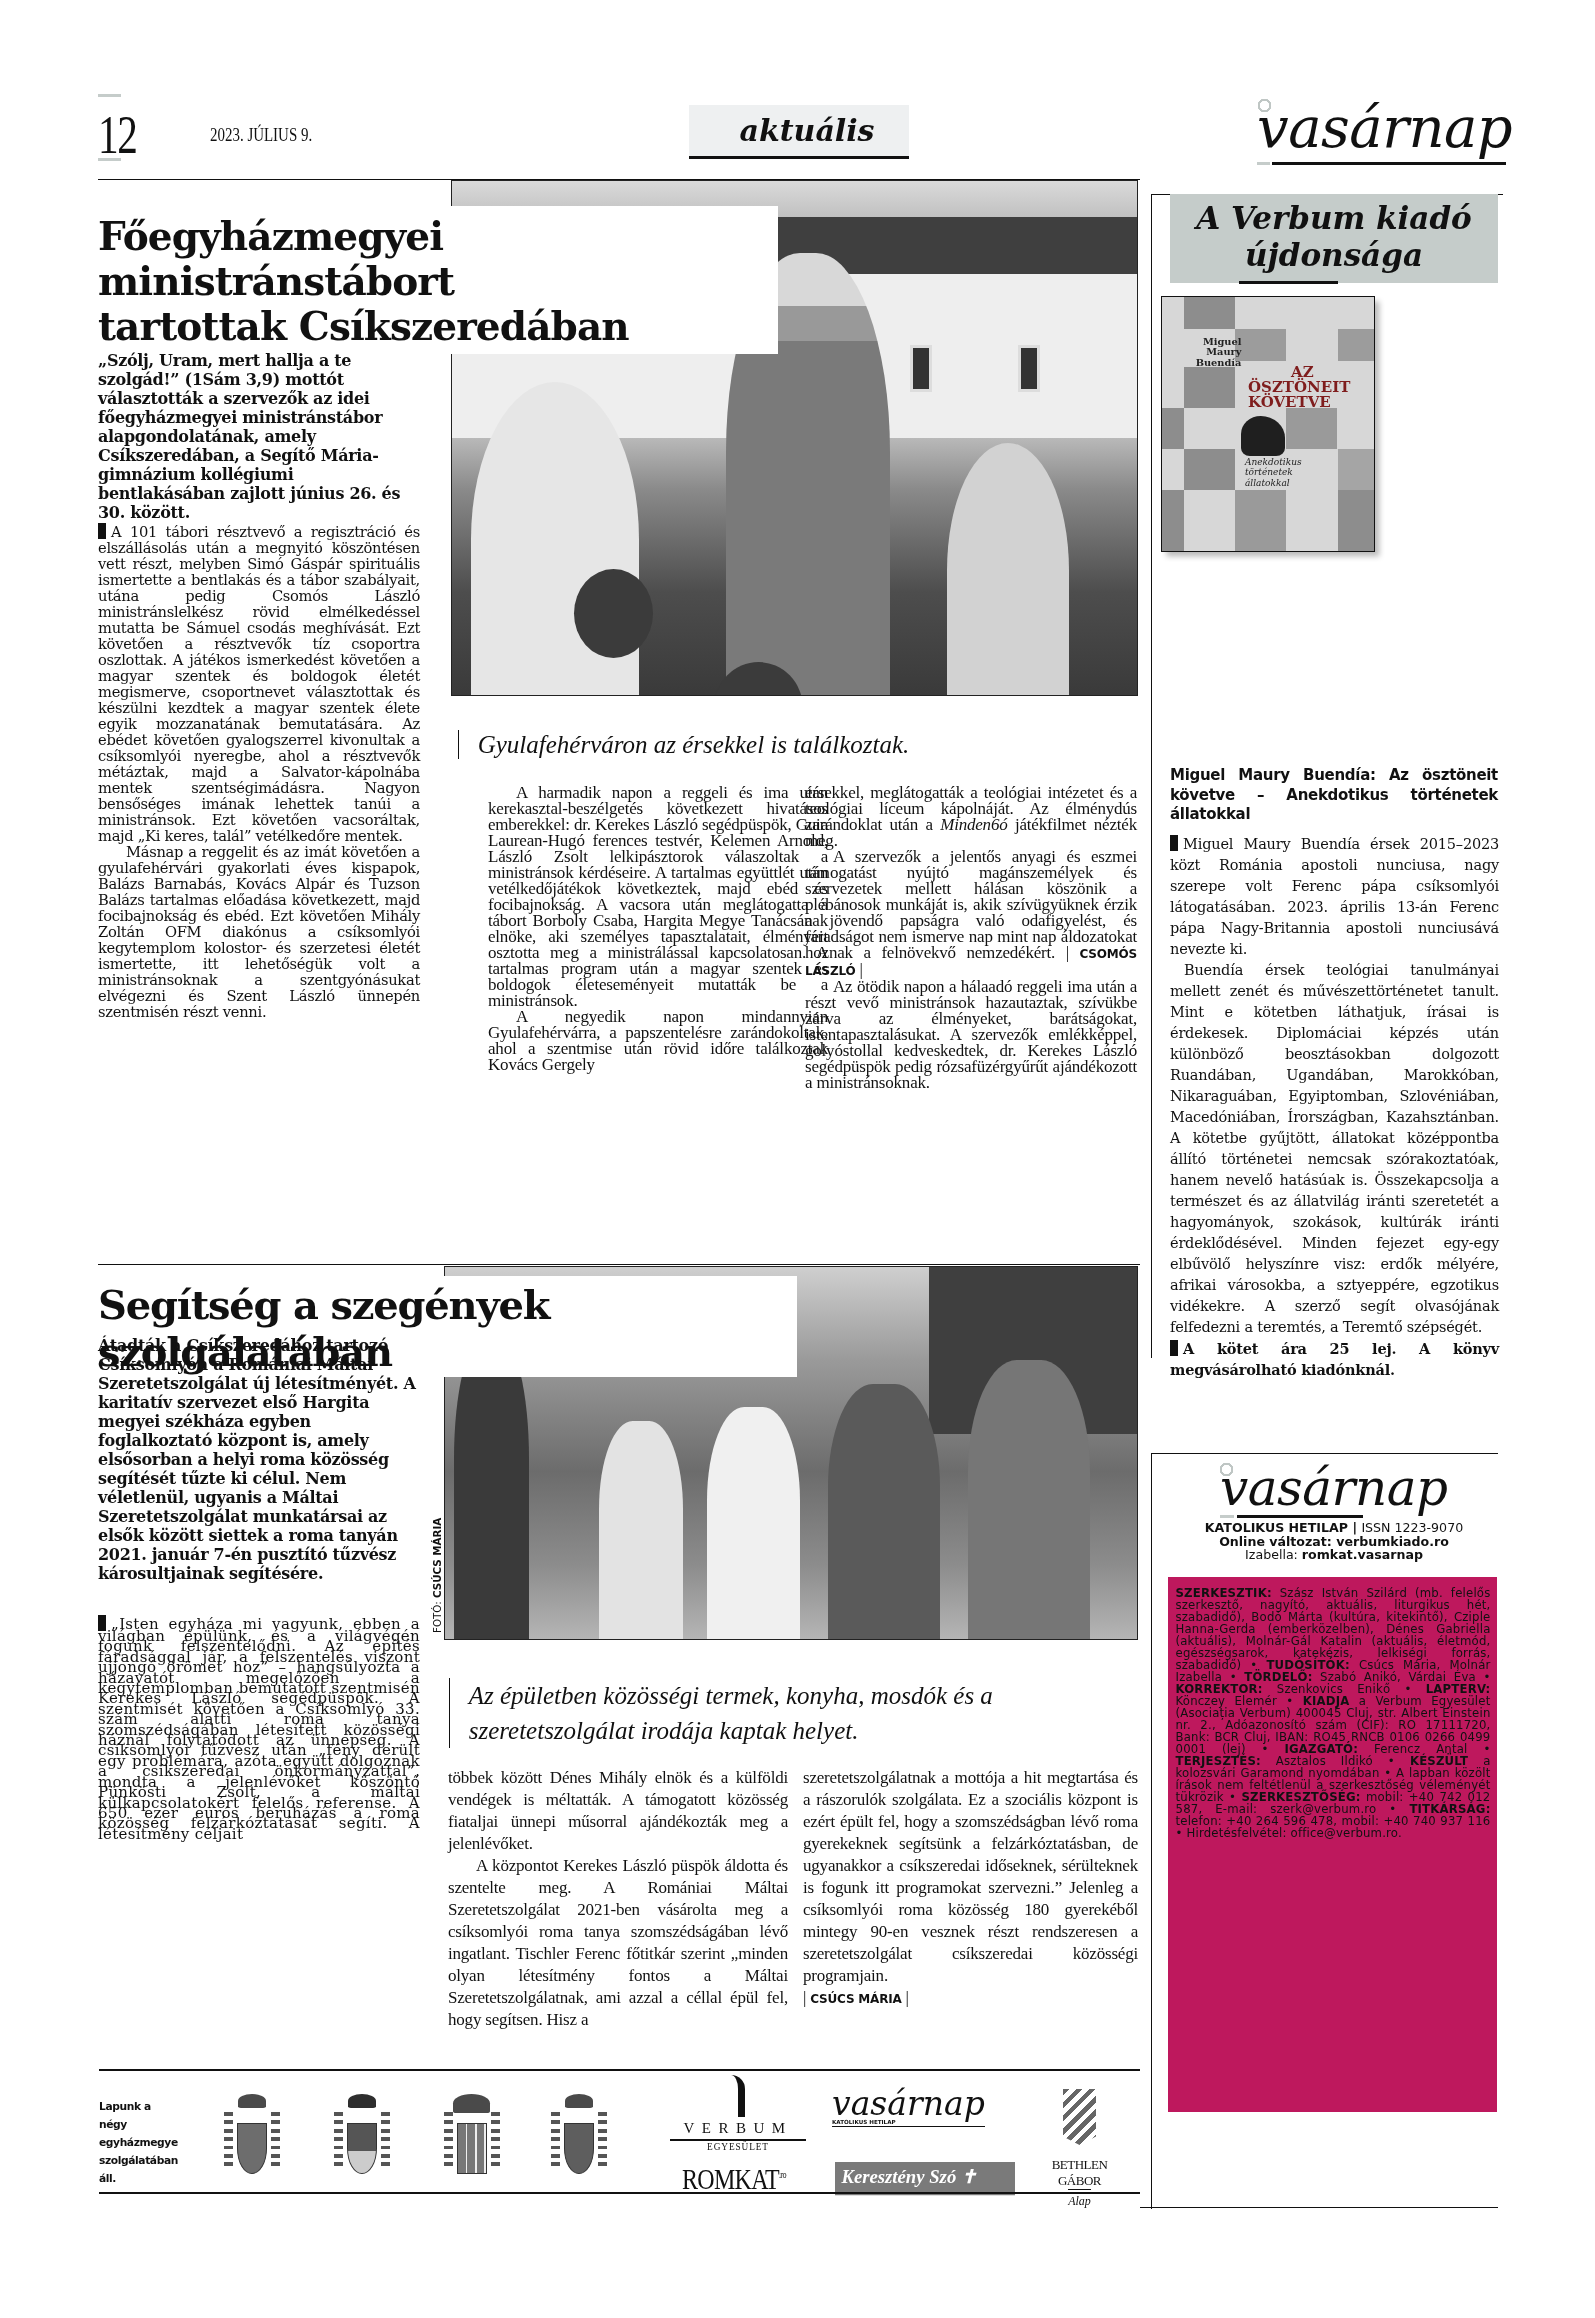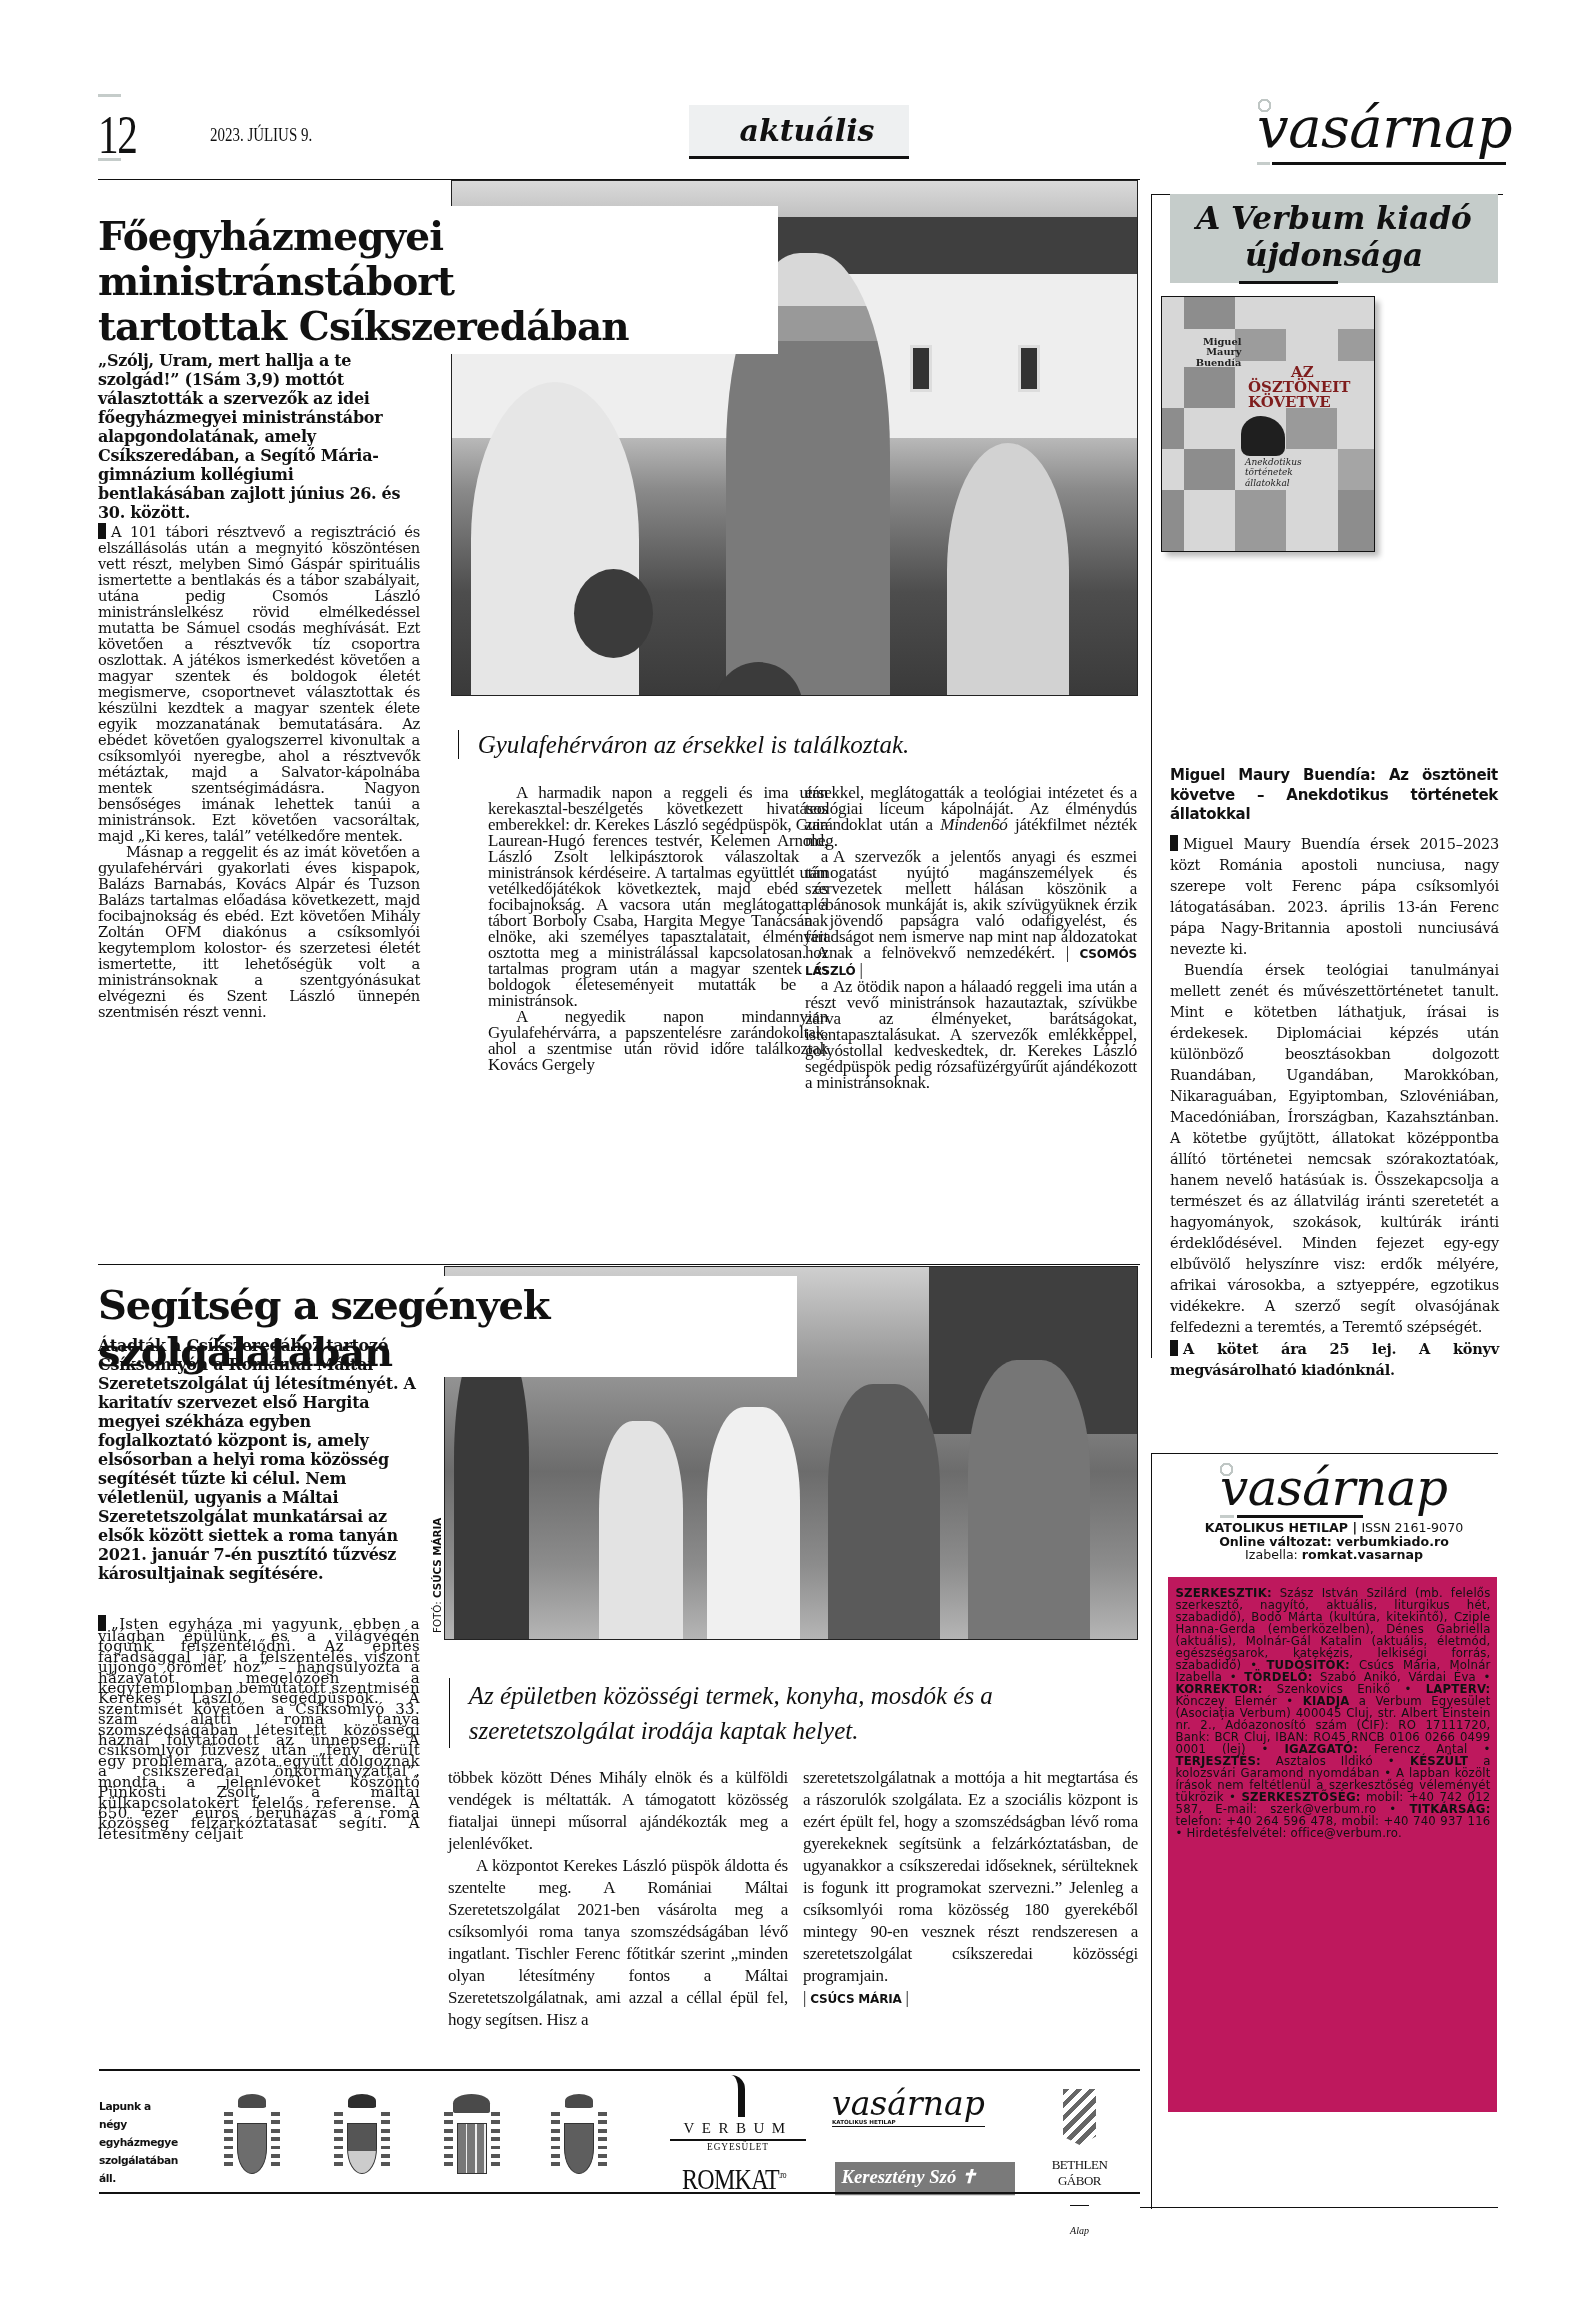--- a/index.html
+++ b/index.html
@@ -80,21 +80,21 @@
   .verbum .line { height: 1.9px; background: #111; margin: 1.9px 0; }
   .verbum .sub { font-size: 9.3px; letter-spacing: 0.9px; }
   .romkat { position: absolute; left: 682px; top: 2164px; font-family: "Liberation Serif", serif; font-size: 30px; line-height: 1; letter-spacing: -0.9px; transform: scaleX(0.8); transform-origin: left; }
   .romkat sup { font-size: 10.3px; }
   .vas-small { position: absolute; left: 832px; top: 2087px; font-family: "DejaVu Serif", serif; font-style: italic; font-size: 33px; line-height: 1; }
   .vas-small .tag { display: block; font-family: "DejaVu Sans", sans-serif; font-style: normal; font-size: 5.6px; font-weight: 700; border-bottom: 1.9px solid #111; }
   .kszo { position: absolute; left: 835px; top: 2162px; width: 180px; height: 34px; background: #7a7a7a; color: #fff; font-family: "Liberation Serif", serif; font-style: italic; font-weight: 700; font-size: 18.7px; line-height: 30px; padding-left: 6.5px; border-bottom: 1.9px solid #ddd; }
   .bethlen { position: absolute; left: 1041px; top: 2089px; width: 77px; text-align: center; font-family: "Liberation Serif", serif; }
   .bethlen .chev { margin: 0 auto; width: 33px; height: 56px; background: repeating-linear-gradient(135deg, #666 0 4.7px, #fff 4.7px 9.3px); clip-path: polygon(0 0, 100% 0, 100% 85%, 50% 100%, 0 85%); }
   .bethlen .n { font-size: 13px; margin-top: 12px; letter-spacing: -0.5px; }
-  .bethlen .a { font-size: 10px; font-style: italic; border-top: 0.9px solid #111; display: inline-block; margin-top: 16px; padding-top: 19px; }
+  .bethlen .a { font-size: 12px; font-style: italic; border-top: 0.9px solid #111; display: inline-block; margin-top: 0; padding-top: 4px; }
 </style>
 </head>
 <body>
 
 <div>
   <div class="pagenum-bar" style="top:94px"></div>
   <div class="pagenum">12</div>
   <div class="pagenum-bar" style="top:158px"></div>
   <div class="date">2023. JÚLIUS 9.</div>
   <div class="section-tab">
@@ -234,21 +234,21 @@
   <div class="rule" style="left:1152px; top:1453px; width:346px; height:1.4px;"></div>
 
   <div class="logo" style="left:1220px; top:1463px;">
     <span class="rays" style="left:-3.7px; top:-3.7px;"></span>
     <span class="word" style="font-size:50px;">vasárnap</span>
     <span class="ul-grey" style="left:0; top:52px; width:14px;"></span>
     <span class="ul-black" style="left:17px; top:52px; width:126px;"></span>
   </div>
 
   <div class="masthead-info">
-    <div><b>KATOLIKUS HETILAP</b><b> | </b><span>ISSN 2161-9070</span></div>
+    <div><b>KATOLIKUS HETILAP</b><b> | </b><span>ISSN 1223-9070</span></div>
     <div><b>Online változat: verbumkiado.ro</b></div>
     <div><span>Izabella: </span><b>romkat.vasarnap</b></div>
   </div>
 
   <div class="imprint">
     <b>SZERKESZTIK:</b><span> Szász István Szilárd (mb. felelős szerkesztő, nagyító, aktuális, liturgikus hét, szabadidő), Bodó Márta (kultúra, kitekintő), Cziple Hanna-Gerda (emberközelben), Dénes Gabriella (aktuális), Molnár-Gál Katalin (aktuális, életmód, egészségsarok, katekézis, lelkiségi forrás, szabadidő) • </span><b>TUDÓSÍTÓK:</b><span> Csúcs Mária, Molnár Izabella • </span><b>TÖRDELŐ:</b><span> Szabó Anikó, Várdai Éva • </span><b>KORREKTOR:</b><span> Szenkovics Enikő • </span><b>LAPTERV:</b><span> Könczey Elemér • </span><b>KIADJA</b><span> a Verbum Egyesület (Asociația Verbum) 400045 Cluj, str. Albert Einstein nr. 2., Adóazonosító szám (CIF): RO 17111720, Bank: BCR Cluj, IBAN: RO45 RNCB 0106 0266 0499 0001 (lej) • </span><b>IGAZGATÓ:</b><span> Ferencz Antal • </span><b>TERJESZTÉS:</b><span> Asztalos Ildikó • </span><b>KÉSZÜLT</b><span> a kolozsvári Garamond nyomdában • A lapban közölt írások nem feltétlenül a szerkesztőség véleményét tükrözik • </span><b>SZERKESZTŐSÉG:</b><span> mobil: +40 742 012 587, E-mail: szerk@verbum.ro • </span><b>TITKÁRSÁG:</b><span> telefon: +40 264 596 478, mobil: +40 740 937 116 • Hirdetésfelvétel: office@verbum.ro.</span>
   </div>
 
   <div class="vrule" style="left:1151px; top:1453px; height:756px;"></div>
   <div class="rule" style="left:1140px; top:2207px; width:358px; height:1.4px;"></div>

